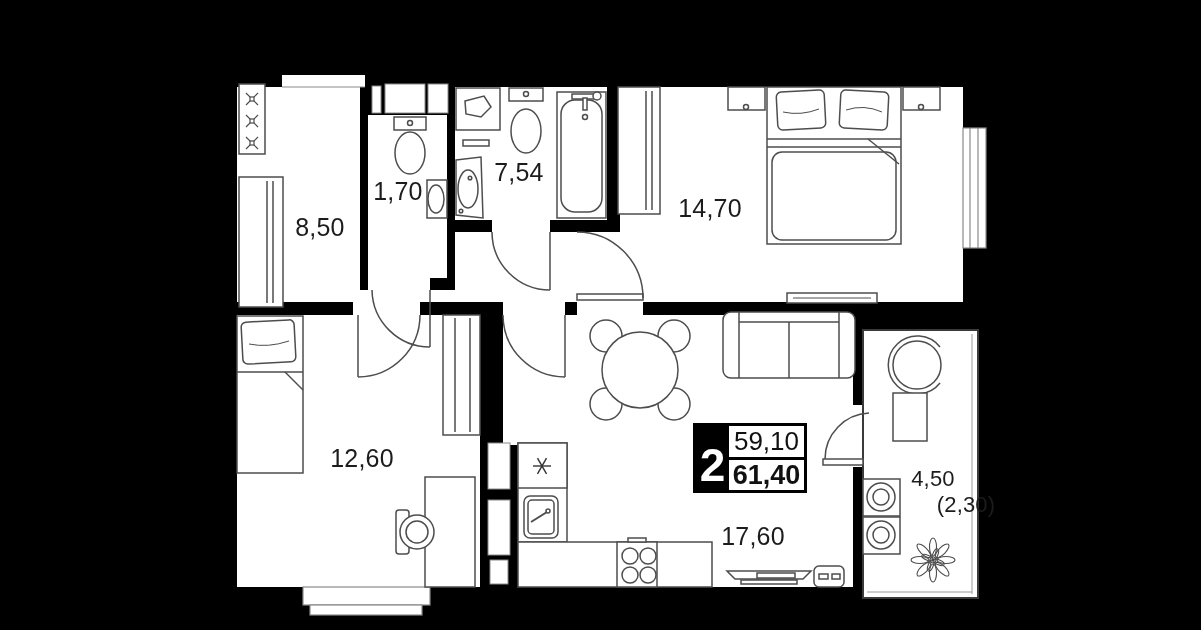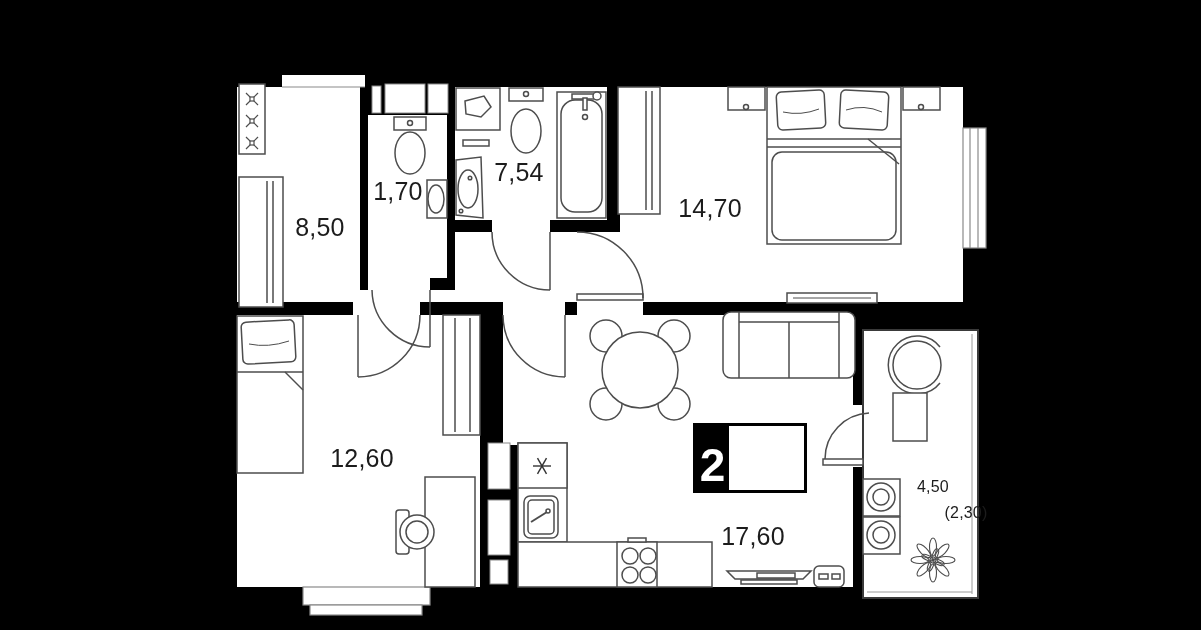--- a/index.html
+++ b/index.html
@@ -13,21 +13,21 @@
   .stage svg{position:absolute;left:0;top:0;}
   .room-label{
     position:absolute;
     transform:translate(-50%,-50%);
     color:#1c1c1c;
     font-size:25px;
     letter-spacing:0.2px;
     white-space:nowrap;
     font-weight:400;
   }
-  .room-label.small{font-size:16px;margin-top:8px;}
+  .room-label.small{font-size:22px;}
   
   .info-box{
     position:absolute;left:693px;top:423px;
     width:114px;height:70px;
     display:flex;
     background:#fff;
     border:3px solid #000;
     box-sizing:border-box;
   }
   .info-box .rooms-cell{
@@ -317,15 +317,19 @@
   <div class="room-label" style="left:398px;top:191px">1,70</div>
   <div class="room-label" style="left:519px;top:172px">7,54</div>
   <div class="room-label" style="left:710px;top:208px">14,70</div>
   <div class="room-label" style="left:362px;top:458px">12,60</div>
   <div class="room-label" style="left:753px;top:536px">17,60</div>
   <div class="room-label small" style="left:933px;top:479px">4,50</div>
   <div class="room-label small" style="left:966px;top:505px">(2,30)</div>
 
   <div class="info-box">
     <div class="rooms-cell">2</div>
+    <div class="areas">
+      <div class="area-row">59,10</div>
+      <div class="area-row">61,40</div>
+    </div>
   </div>
 
 </div>
 
 </body></html>

